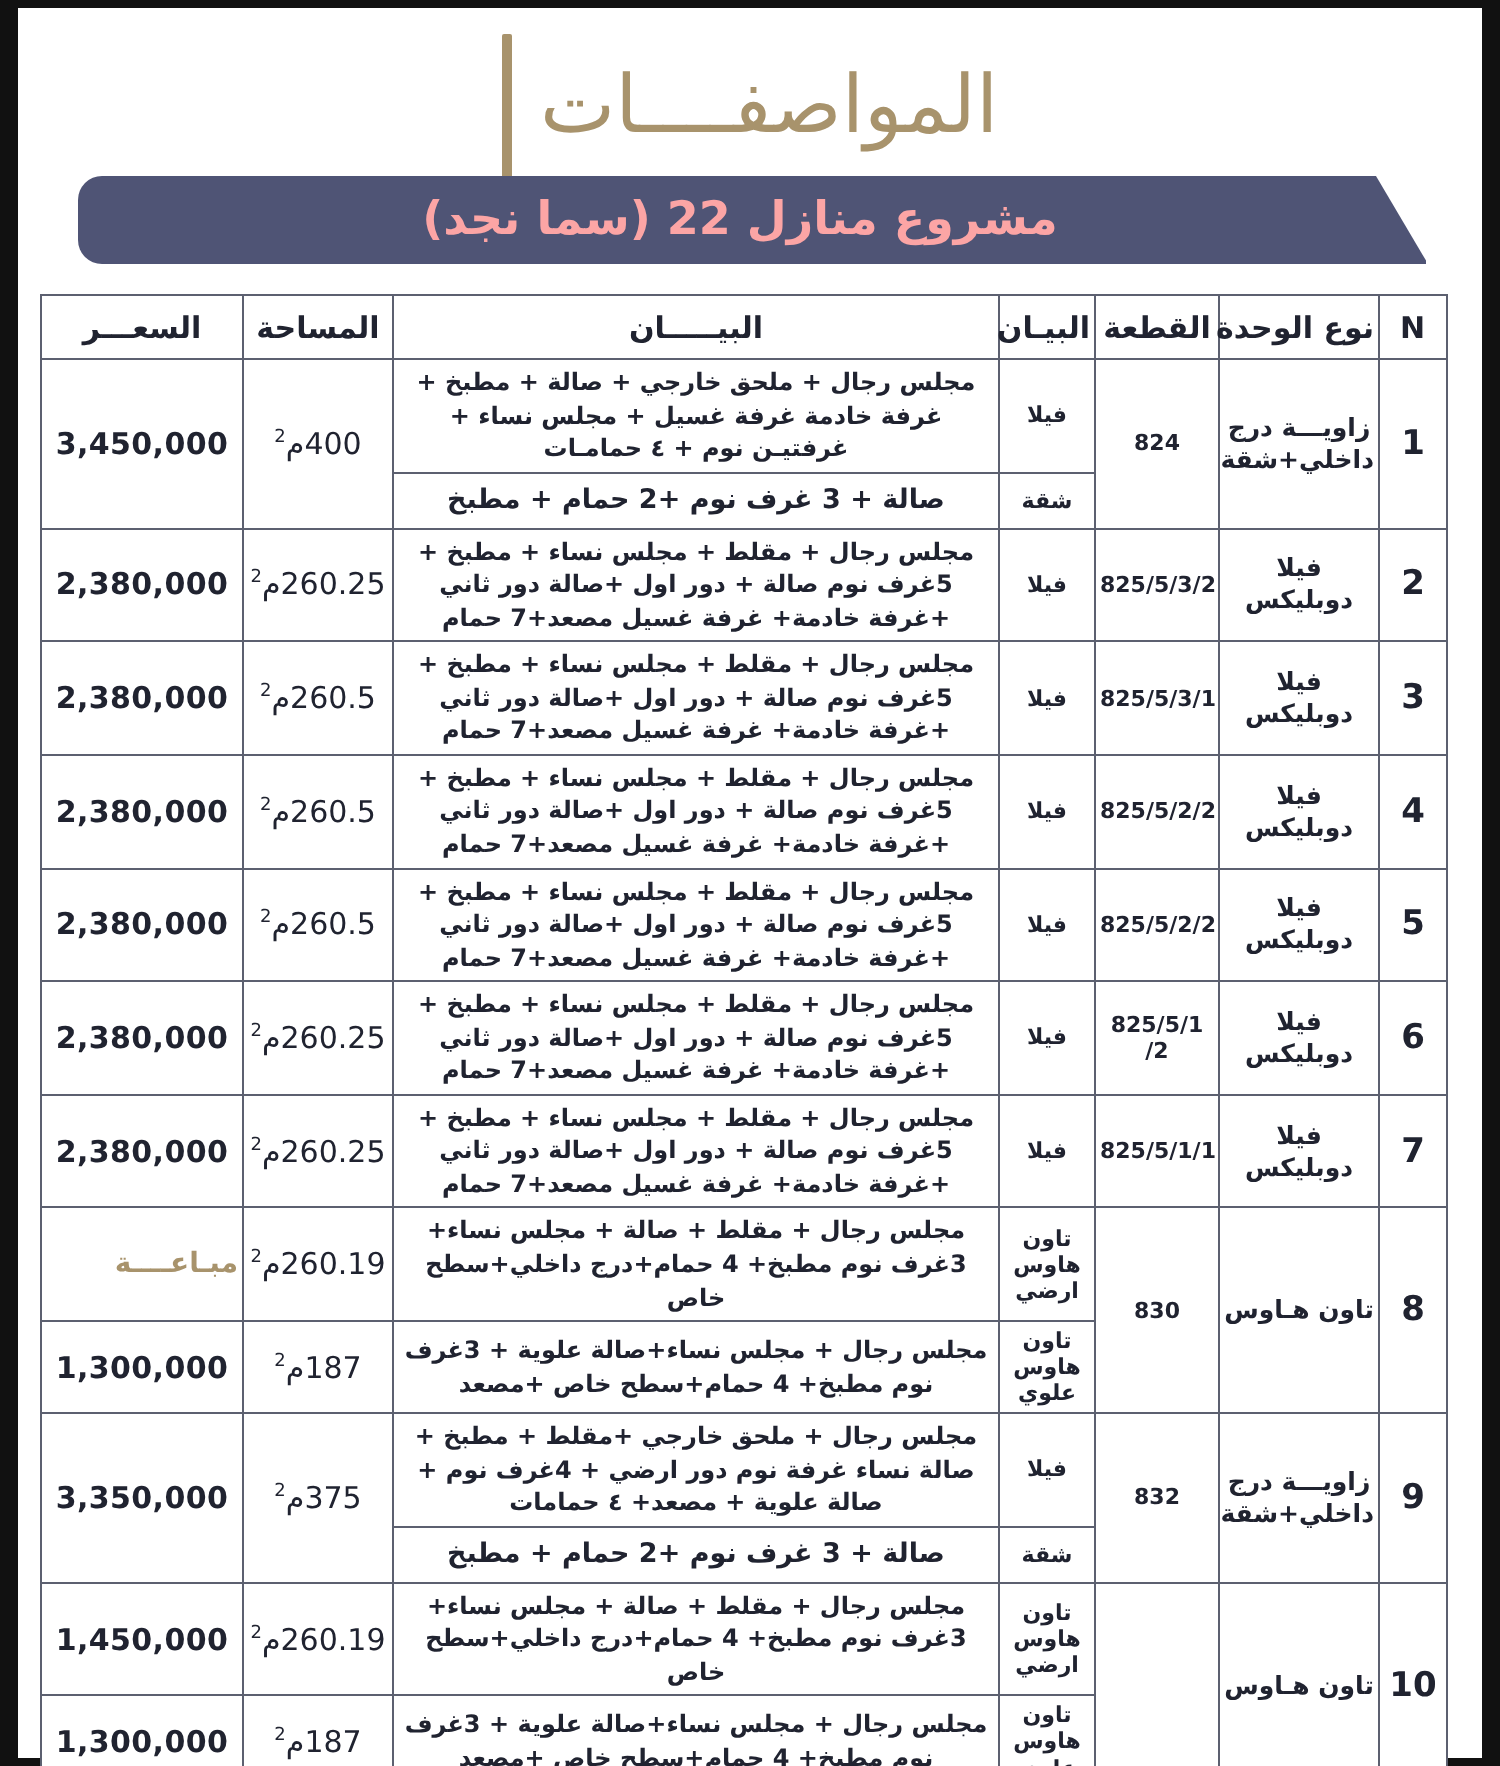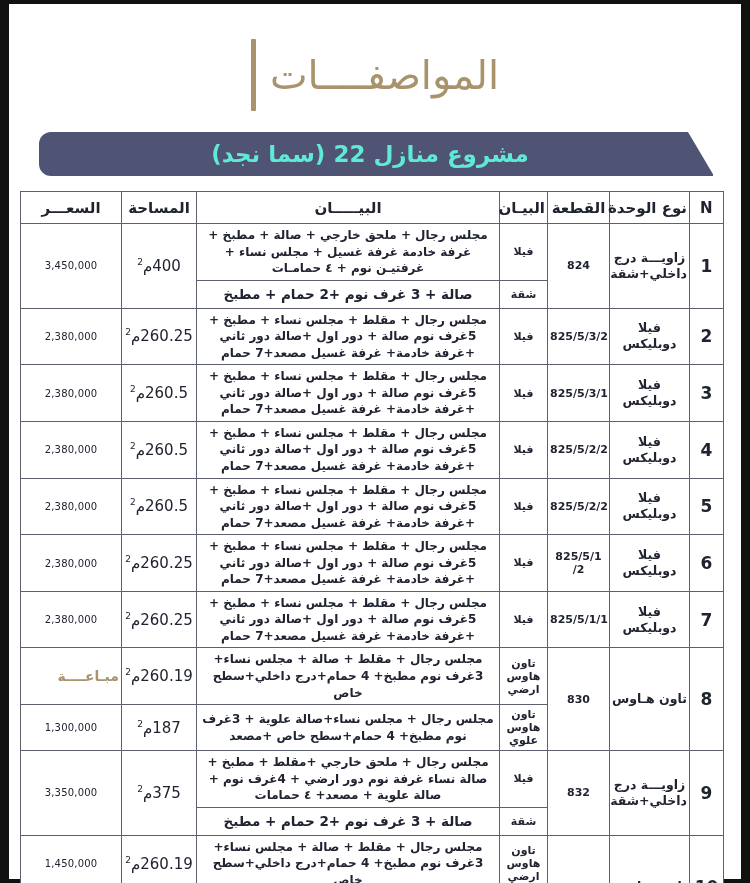--- a/index.html
+++ b/index.html
@@ -13,21 +13,21 @@
     position:absolute;left:9px;top:4px;
     width:732px;height:875px;
     background:#ffffff;
     box-sizing:border-box;
   }
 
   
   .title-wrap{
     display:flex;flex-direction:row-reverse;align-items:center;justify-content:center;
     gap:14px;
-    padding-top:14px;height:128px;box-sizing:border-box;
+    padding-top:14px;height:84px;box-sizing:border-box;
   }
   .title-bar{
     width:5px;height:72px;background:#a8936c;border-radius:1px;flex:none;
   }
   .title-lines{
     display:flex;flex-direction:column;align-items:flex-start;
     line-height:1.02;
   }
   .title-line{
     color:#a8936c;
@@ -50,21 +50,21 @@
   }
   .banner::after{
     content:"";
     position:absolute;top:0;right:-1px;
     width:0;height:0;
     border-top:44px solid #ffffff;
     border-left:26px solid transparent;
   }
   .banner-inner{
     position:relative;z-index:2;
-    color:#5eead4;font-size:23px;font-weight:bold;
+    color:#fca5a5;font-size:23px;font-weight:bold;
     letter-spacing:0px;white-space:nowrap;
     transform:translateX(-6px);
   }
 
   
   .tbl-zone{padding:15px 17px 0 12px;}
   table{
     border-collapse:collapse;
     width:703px;
     table-layout:fixed;
@@ -93,21 +93,21 @@
   .c-price  {width:101px;}
 
   td.n-cell{font-size:17px;font-weight:bold;}
   td.unit-cell{font-size:12.5px;font-weight:bold;line-height:1.28;margin-left:44px;}
   td.plot-cell{font-size:11px;font-weight:bold;direction:ltr;}
   td.sub-cell{font-size:11px;font-weight:bold;line-height:1.2;}
   td.desc-cell{font-size:12px;font-weight:bold;line-height:1.38;padding:3px 5px;}
   td.desc-cell.single{font-size:13.5px;margin-top:29px;}
   td.area-cell{font-size:15px;font-weight:normal;white-space:nowrap;}
   td.area-cell sup{font-size:9px;vertical-align:super;}
-  td.price-cell{font-size:10px;font-weight:normal;letter-spacing:0.2px;direction:ltr;}
+  td.price-cell{font-size:15px;font-weight:bold;letter-spacing:0.2px;direction:ltr;}
   td.price-cell.sold{
     color:#a8936c;font-size:14px;font-weight:bold;
     letter-spacing:2px;
     word-spacing:0px;
     text-align:right;
   }
   .row-tall{height:46px;}
   .row-short{height:28px;}
 </style>
 </head>

